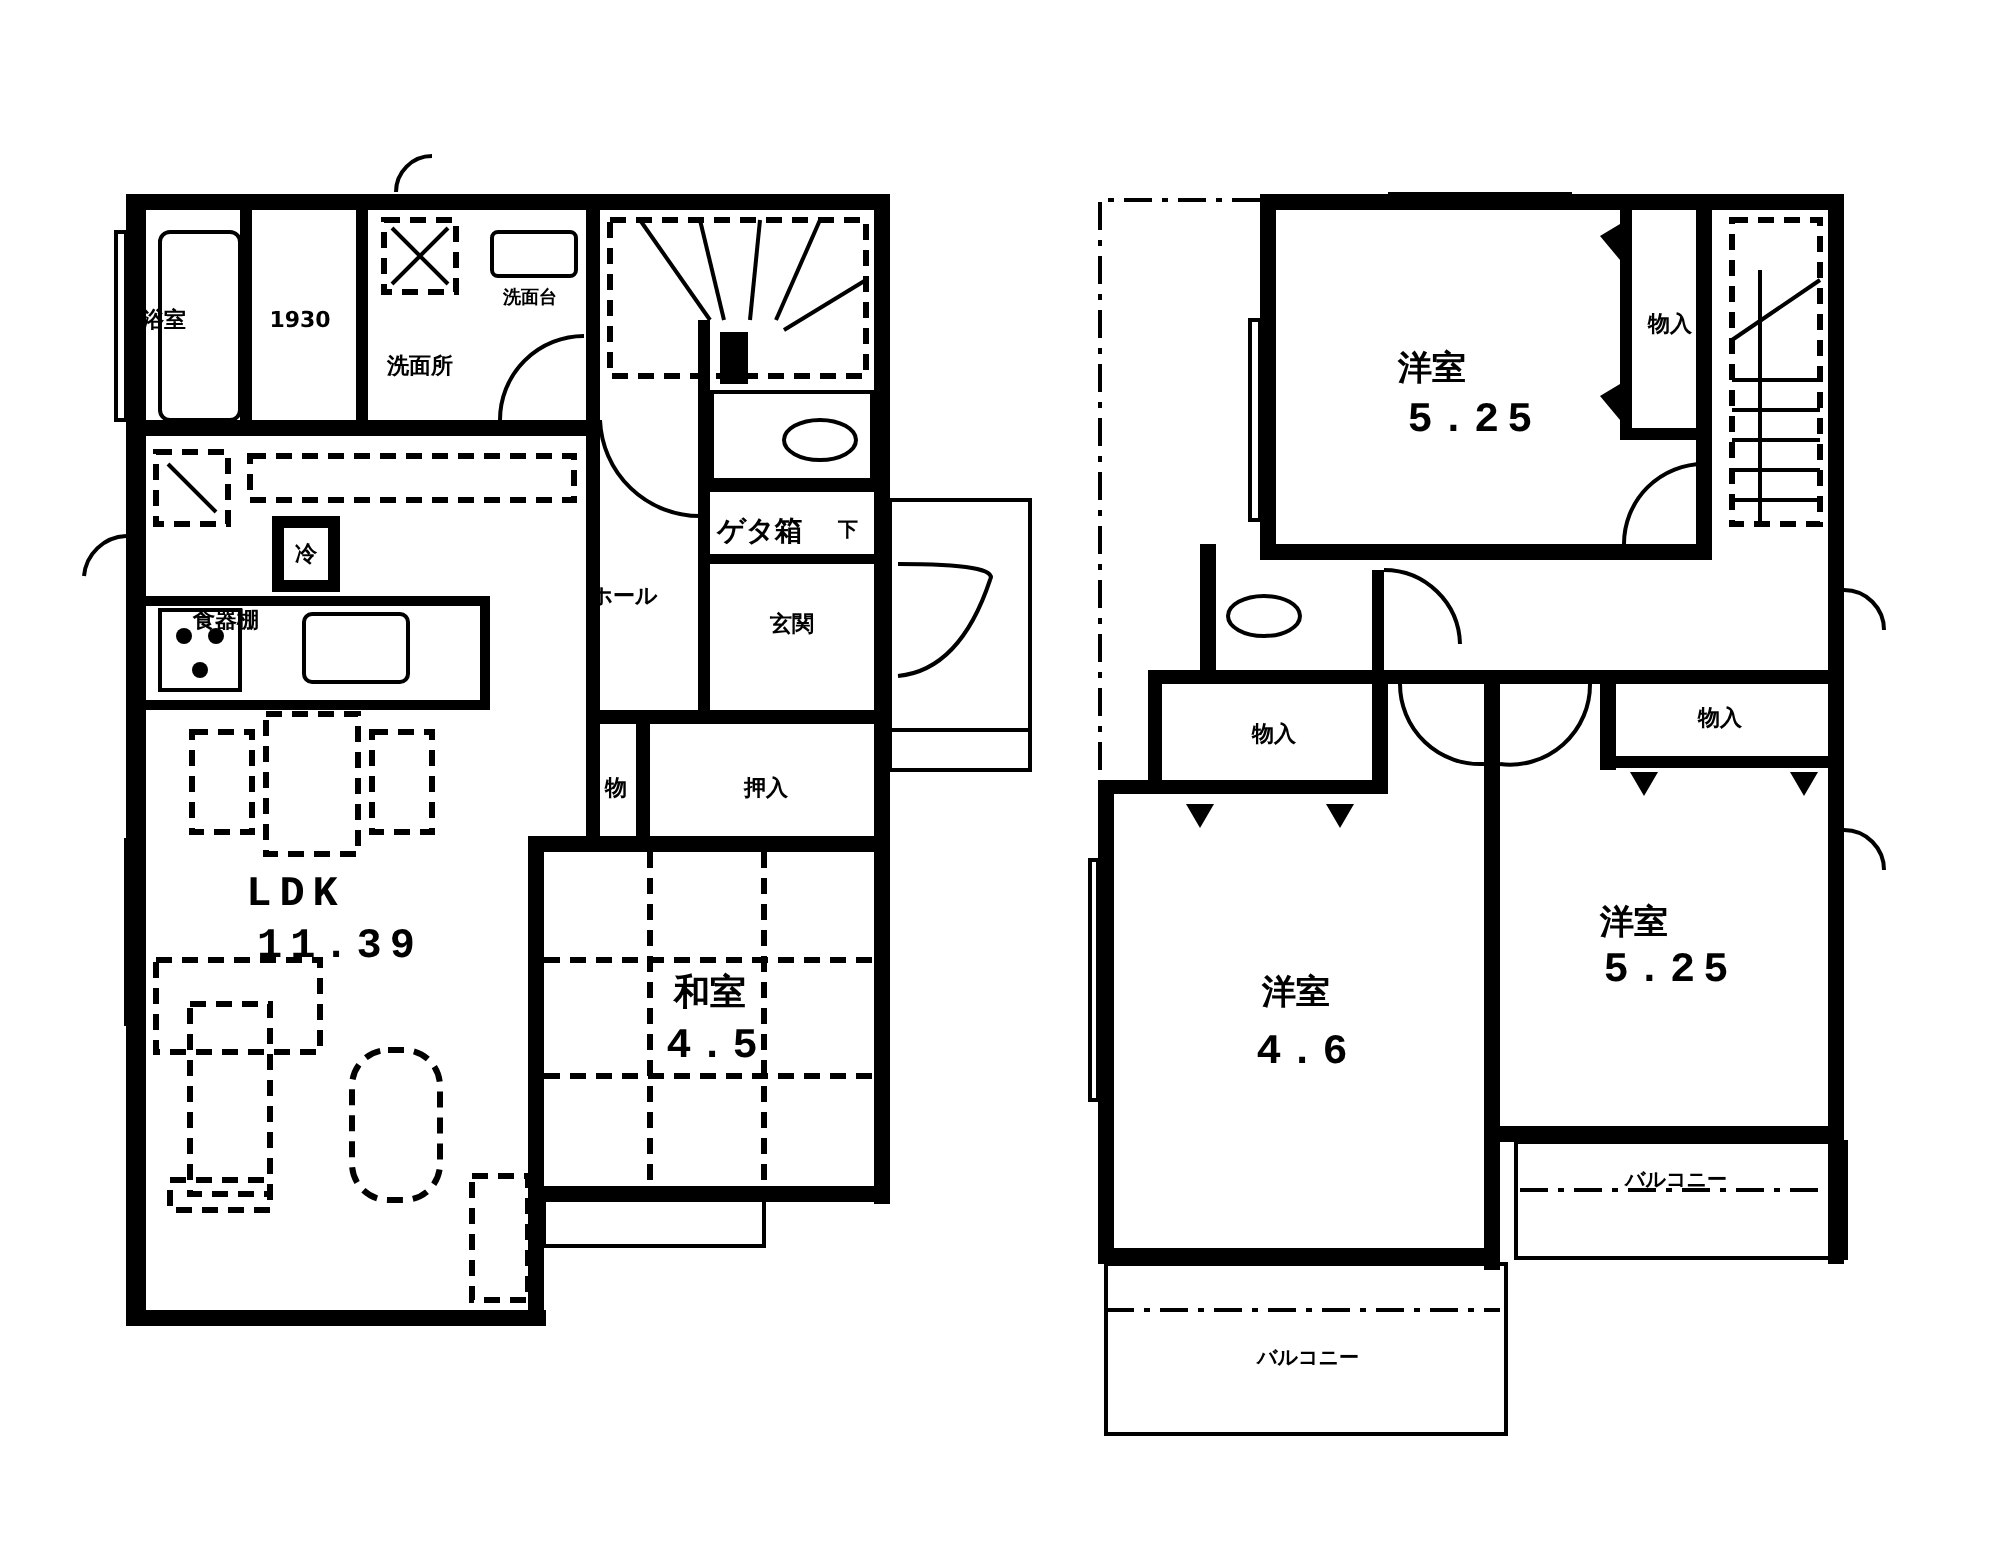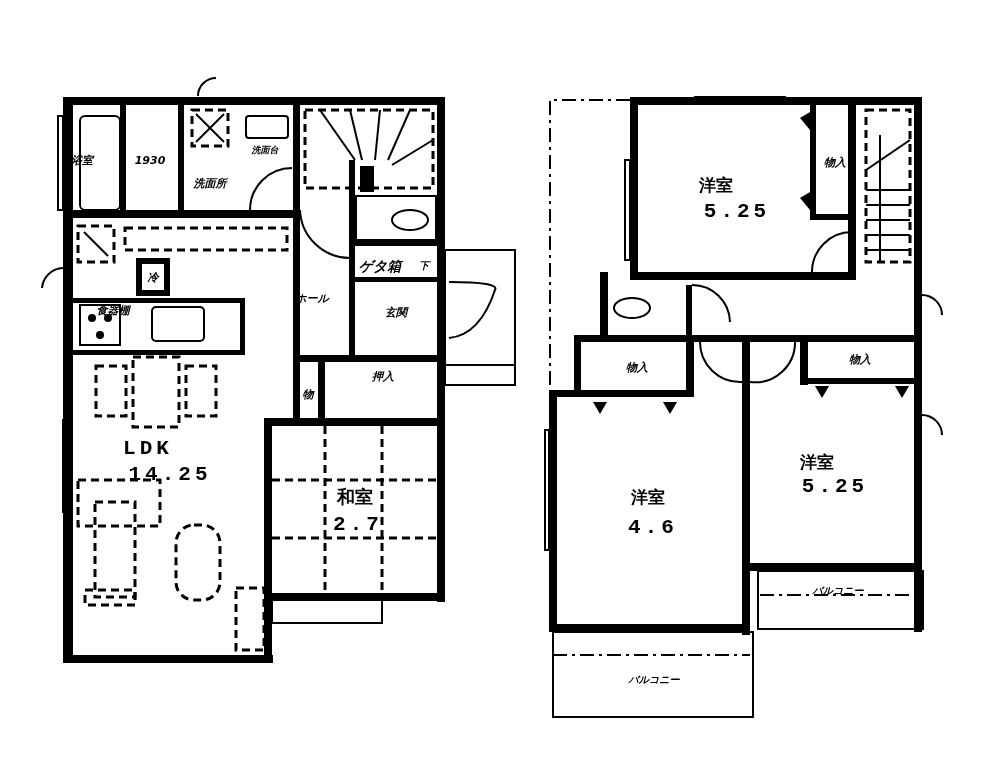--- a/index.html
+++ b/index.html
@@ -3,21 +3,21 @@
 <meta charset="utf-8">
 <style>
   html,body{margin:0;padding:0;background:#ffffff;}
   body{width:1000px;height:775px;position:relative;overflow:hidden;font-family:"DejaVu Sans",sans-serif;}
   svg{position:absolute;left:0;top:0;}
   .wall{fill:#000;}
   .thin{stroke:#000;stroke-width:2;fill:none;}
   .dash{stroke:#000;stroke-width:3;fill:none;stroke-dasharray:8 5;}
   .dashdot{stroke:#000;stroke-width:2;fill:none;stroke-dasharray:14 5 3 5;}
   .lbl{position:absolute;color:#000;font-weight:bold;white-space:nowrap;line-height:1;transform:translate(-50%,-50%);text-align:center;}
-  .sm{font-size:11px;font-style:italic;}
+  .sm{font-size:11px;}
   .md{font-size:13px;}
   .big{font-size:21px;letter-spacing:4px;font-family:Liberation Mono, monospace;}
 </style>
 </head>
 <body>
 
 <svg width="1000" height="775" viewBox="0 0 1000 775">
 
   <g>
 
@@ -165,26 +165,26 @@
 <div class="lbl sm" style="left:150px;top:160px">1930</div>
 <div class="lbl sm" style="left:210px;top:183px">洗面所</div>
 <div class="lbl sm" style="left:265px;top:150px;font-size:9px">洗面台</div>
 <div class="lbl sm" style="left:153px;top:277px">冷</div>
 <div class="lbl sm" style="left:113px;top:310px;font-size:11px">食器棚</div>
 <div class="lbl sm" style="left:312px;top:298px">ホール</div>
 <div class="lbl sm" style="left:380px;top:266px;font-size:14px">ゲタ箱</div>
 <div class="lbl sm" style="left:424px;top:266px;font-size:10px">下</div>
 <div class="lbl sm" style="left:396px;top:312px">玄関</div>
 <div class="lbl sm" style="left:308px;top:394px">物</div>
-<div class="lbl sm" style="left:383px;top:376px">押入</div>
+<div class="lbl sm" style="left:383px;top:394px">押入</div>
 
 <div class="lbl big" style="left:148px;top:448px">LDK</div>
-<div class="lbl big" style="left:170px;top:474px">14.25</div>
+<div class="lbl big" style="left:170px;top:474px">11.39</div>
 <div class="lbl md" style="left:355px;top:497px;font-size:18px">和室</div>
-<div class="lbl big" style="left:358px;top:524px">2.7</div>
+<div class="lbl big" style="left:358px;top:524px">4.5</div>
 
 <div class="lbl md" style="left:716px;top:185px;font-size:17px">洋室</div>
 <div class="lbl big" style="left:737px;top:211px">5.25</div>
 <div class="lbl md" style="left:648px;top:497px;font-size:17px">洋室</div>
 <div class="lbl big" style="left:653px;top:527px">4.6</div>
 <div class="lbl md" style="left:817px;top:462px;font-size:17px">洋室</div>
 <div class="lbl big" style="left:835px;top:486px">5.25</div>
 
 <div class="lbl sm" style="left:835px;top:162px">物入</div>
 <div class="lbl sm" style="left:637px;top:367px">物入</div>

